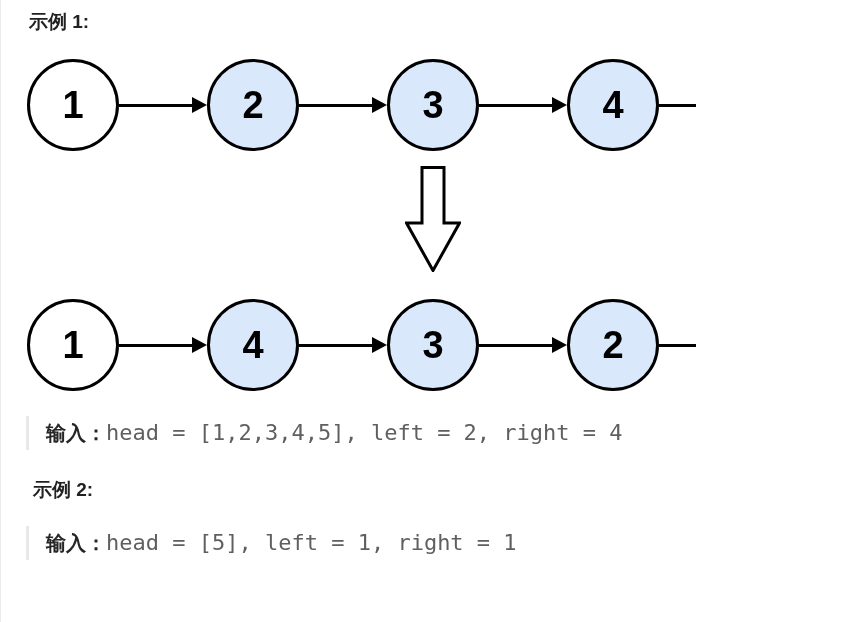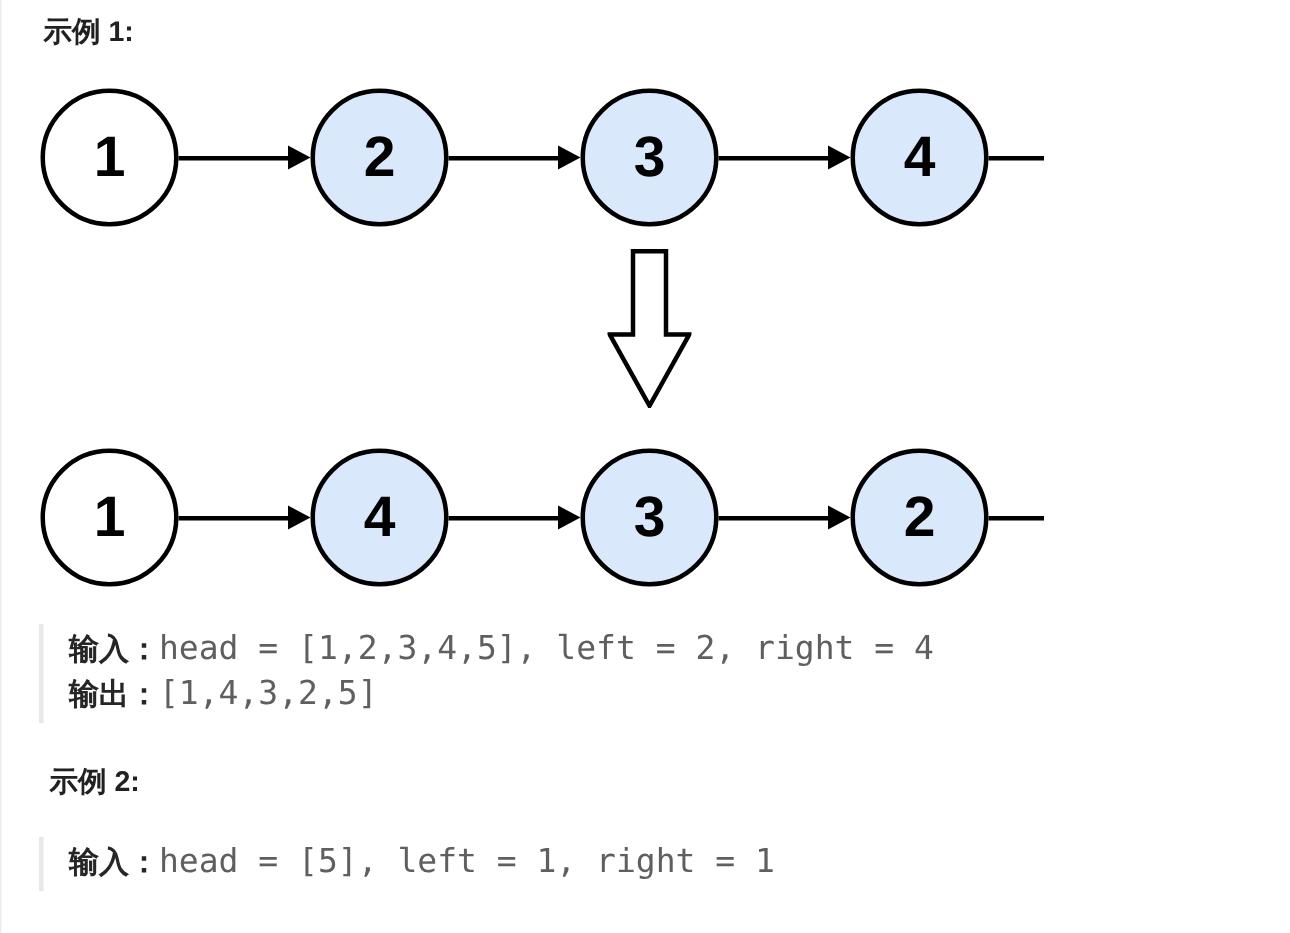--- a/index.html
+++ b/index.html
@@ -56,21 +56,21 @@
   }
   .example-block.second { }
   .io-line {
     font-family: "DejaVu Sans Mono", "Liberation Mono", monospace;
     font-size: 22px;
     line-height: 28px;
     color: var(--code-text, #5f5f5f);
     white-space: pre;
   }
   .io-label {
-    font-family: Liberation Mono, monospace;
+    font-family: Liberation Sans, sans-serif;
     font-size: 20px;
     font-weight: 700;
     color: var(--label-text, #262626);
   }
 </style>
 </head>
 <body>
 
 <div class="page">
 
@@ -127,21 +127,20 @@
         <div class="connector">
           <span class="line"></span>
           <span class="head"></span>
         </div>
         <div class="node">5</div>
       </div>
   </div>
 
   <div class="example-block">
     <div class="io-line"><span class="io-label">输入：</span><span>head = [1,2,3,4,5], left = 2, right = 4</span></div>
-    <div class="io-line"><span class="io-label">输出：</span><span>[1,4,3,2,5]</span></div>
   </div>
 
   <h3 class="example-heading second">示例 2:</h3>
 
   <div class="example-block second">
     <div class="io-line"><span class="io-label">输入：</span><span>head = [5], left = 1, right = 1</span></div>
   </div>
 
 </div>
 

